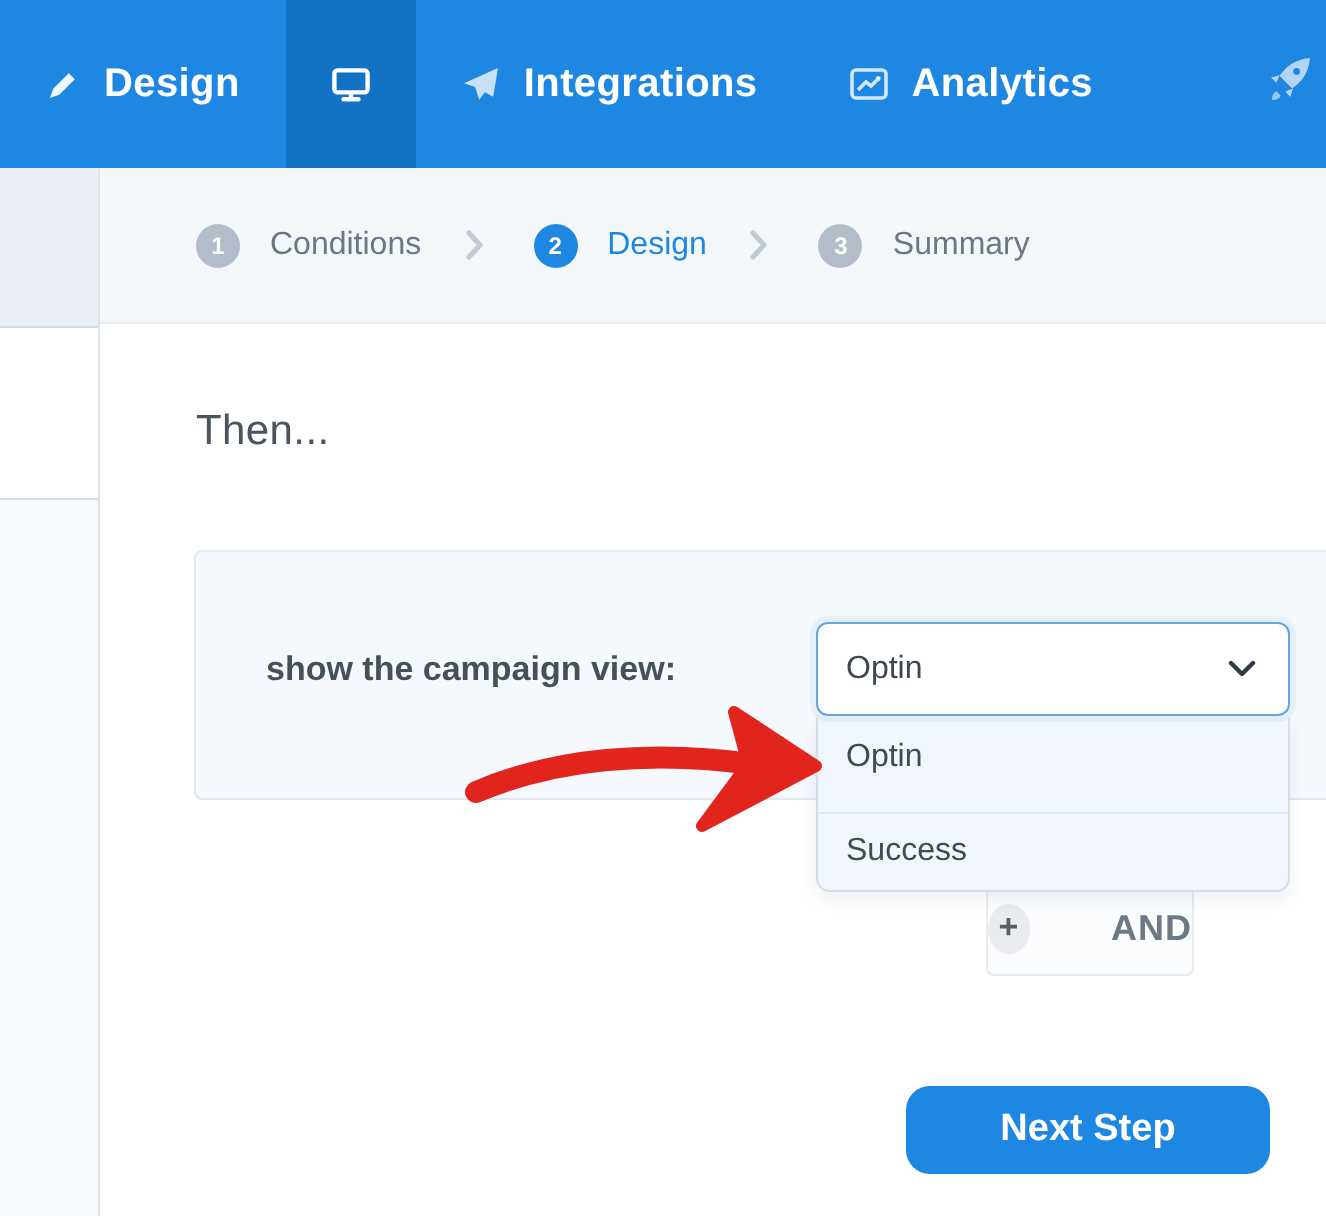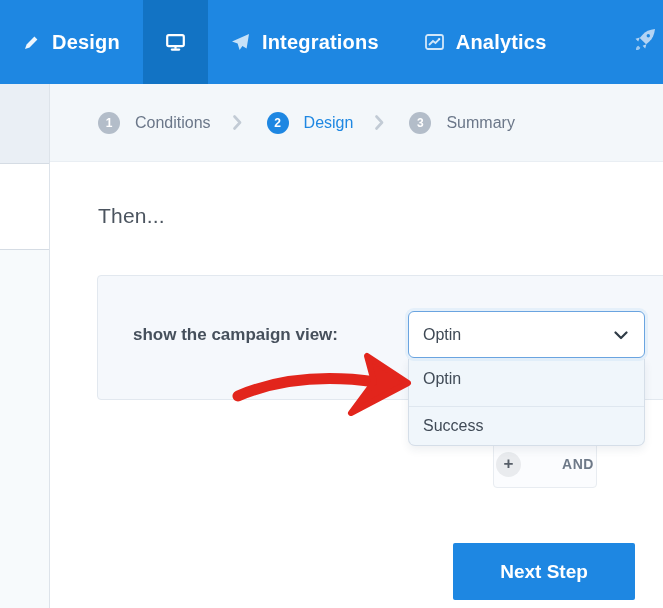--- a/index.html
+++ b/index.html
@@ -104,25 +104,25 @@
     background:#fbfcfe; border:1px solid #e8ecf1; border-radius:4px;
     display:flex; align-items:center; justify-content:center; gap:9px;
     cursor:pointer;
   }
   .and-plus {
     width:25px; height:25px; border-radius:50%; background:#e9ebee;
     color:#565e68; font-size:17px; font-weight:700; line-height:1;
     display:flex; align-items:center; justify-content:center;
     padding-bottom:2px;
   }
-  .and-label { font-size:14px; font-weight:600; color:#6e7988; letter-spacing:.5px;margin-left:32px; }
+  .and-label { font-size:18px; font-weight:600; color:#6e7988; letter-spacing:.5px;margin-left:32px; }
 
   .next-step-button {
-    position:absolute; left:403px; top:381px; width:182px; height:57px;
-    background:#1e87e2; border:none; border-radius:2px;
+    position:absolute; left:403px; top:381px; width:182px; height:44px;
+    background:#1e87e2; border:none; border-radius:12px;
     color:#ffffff; font-size:19px; font-weight:700;
     display:flex; align-items:center; justify-content:center;
     cursor:pointer; font-family:inherit;
   }
 
   
   .arrow-overlay {
     position:absolute; left:0; top:0; width:663px; height:608px;
     pointer-events:none; z-index:50;
   }

